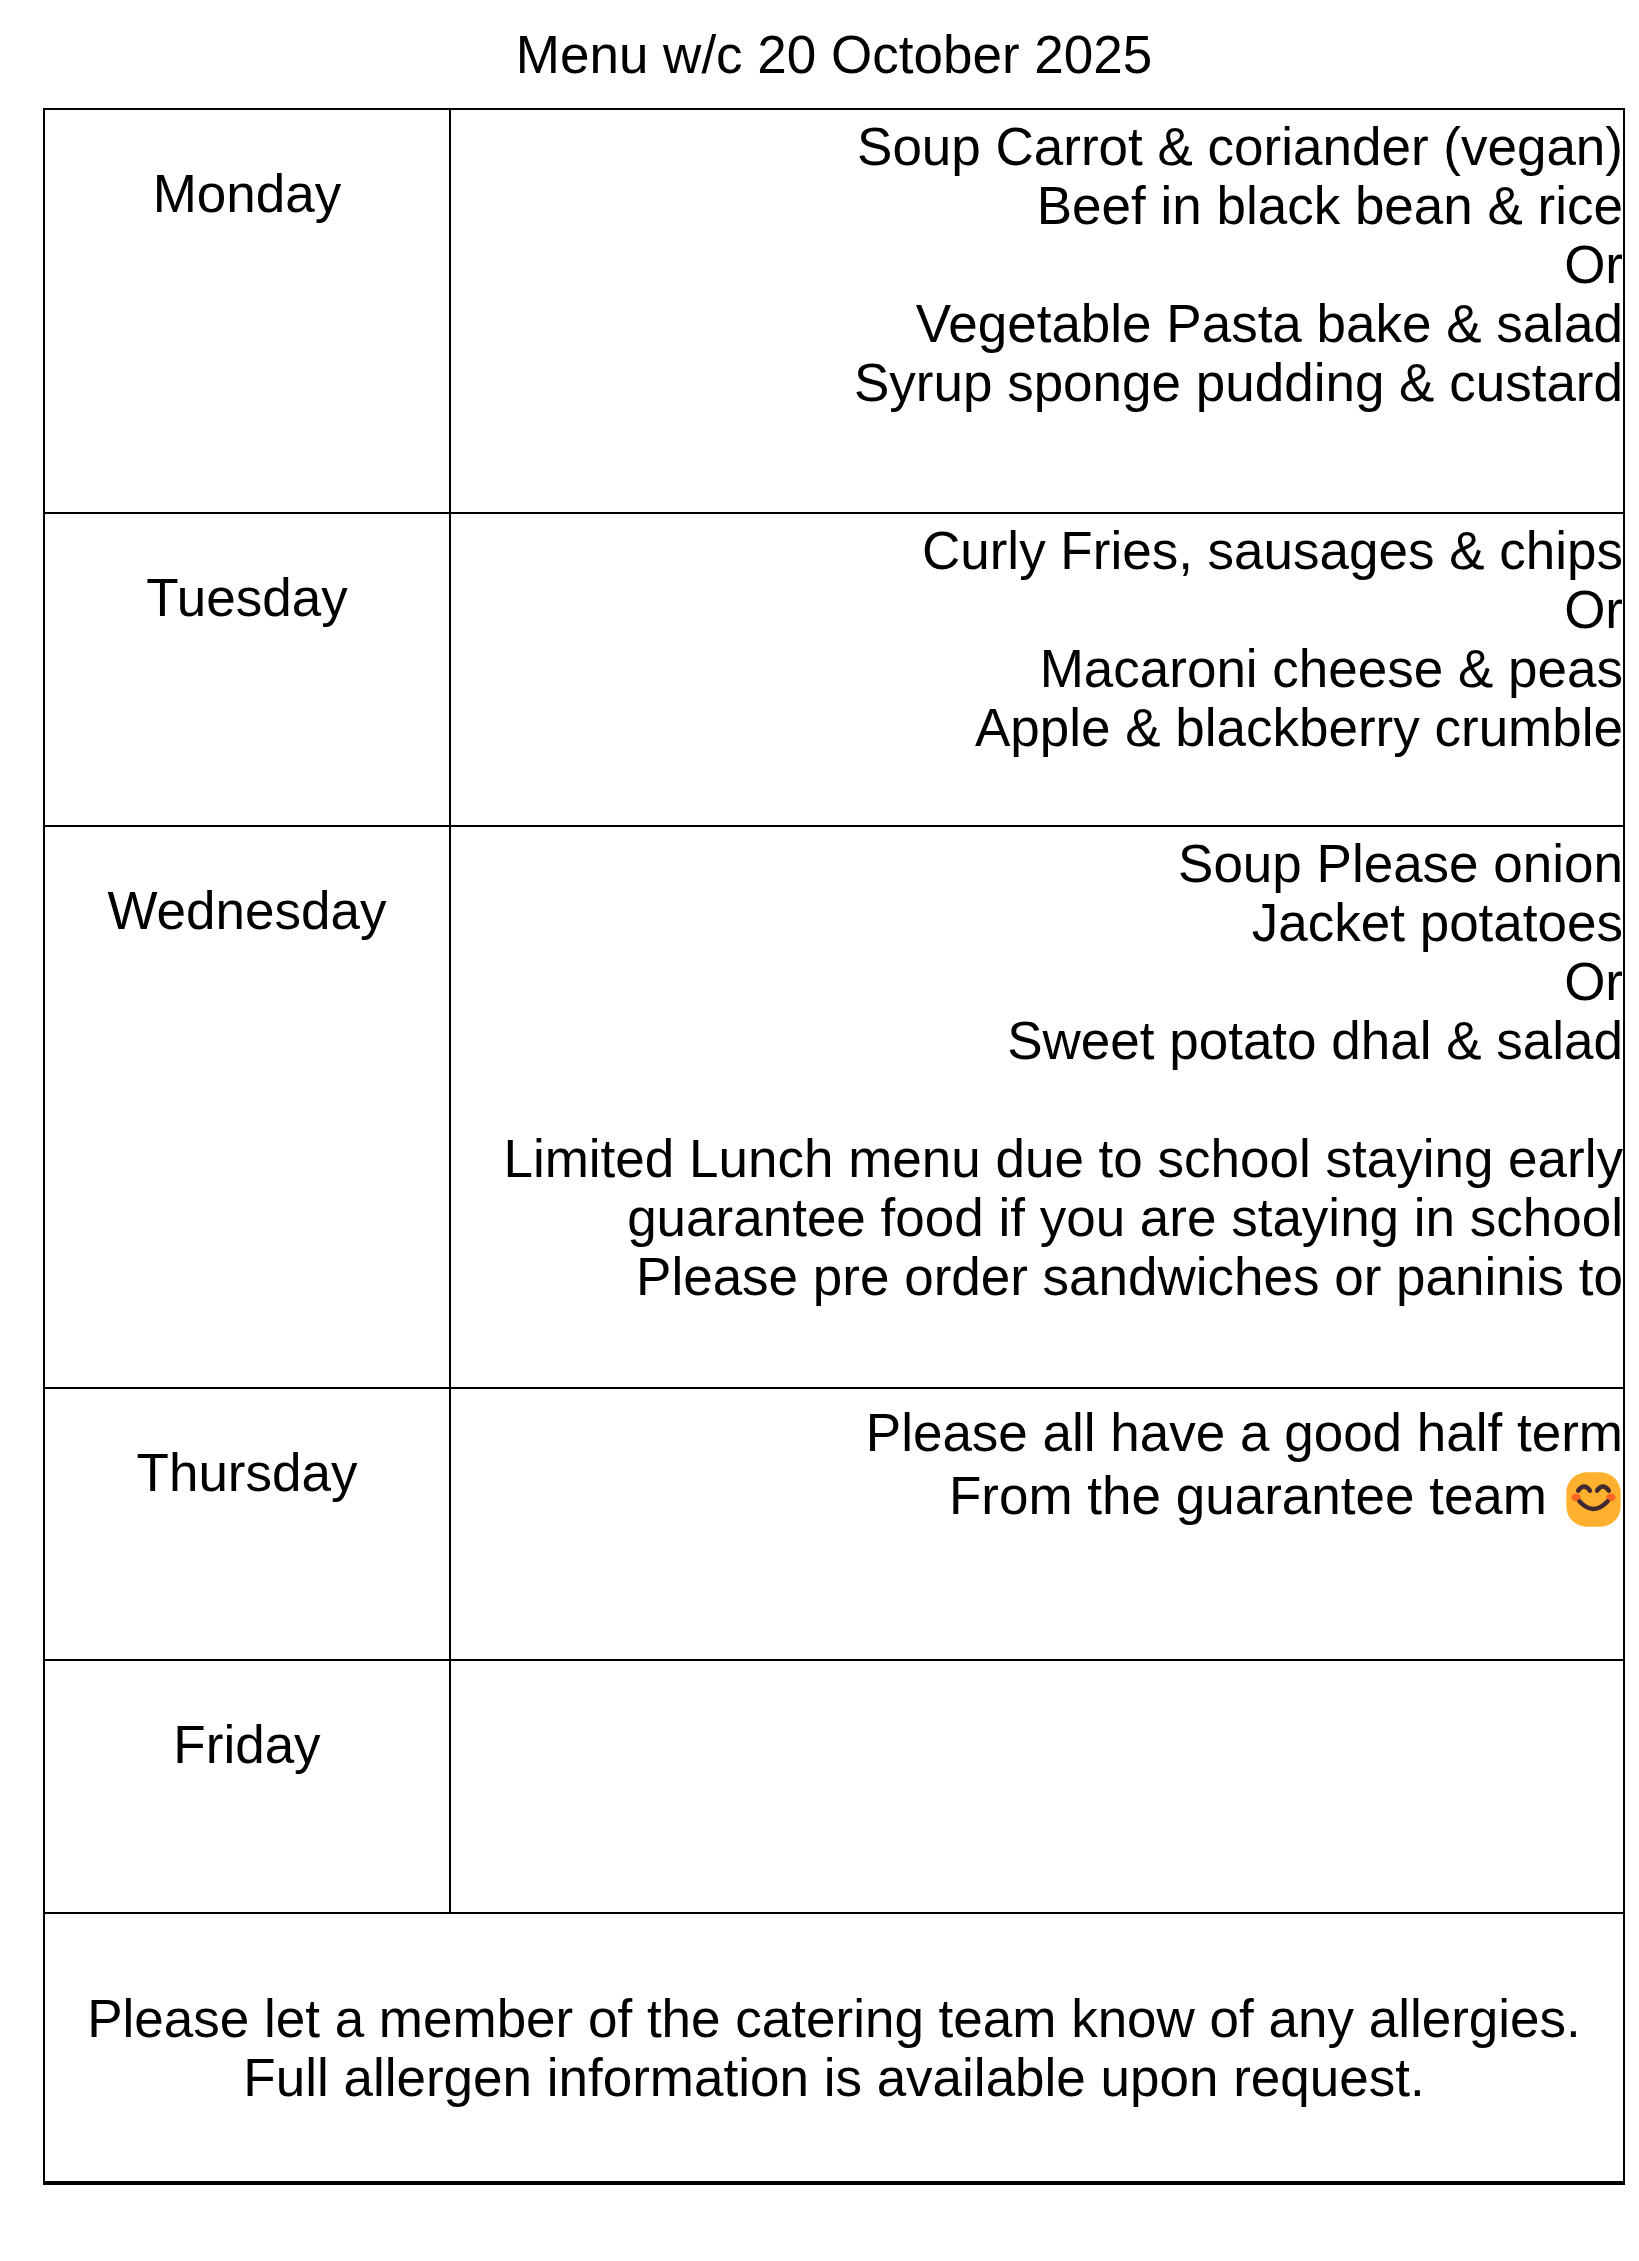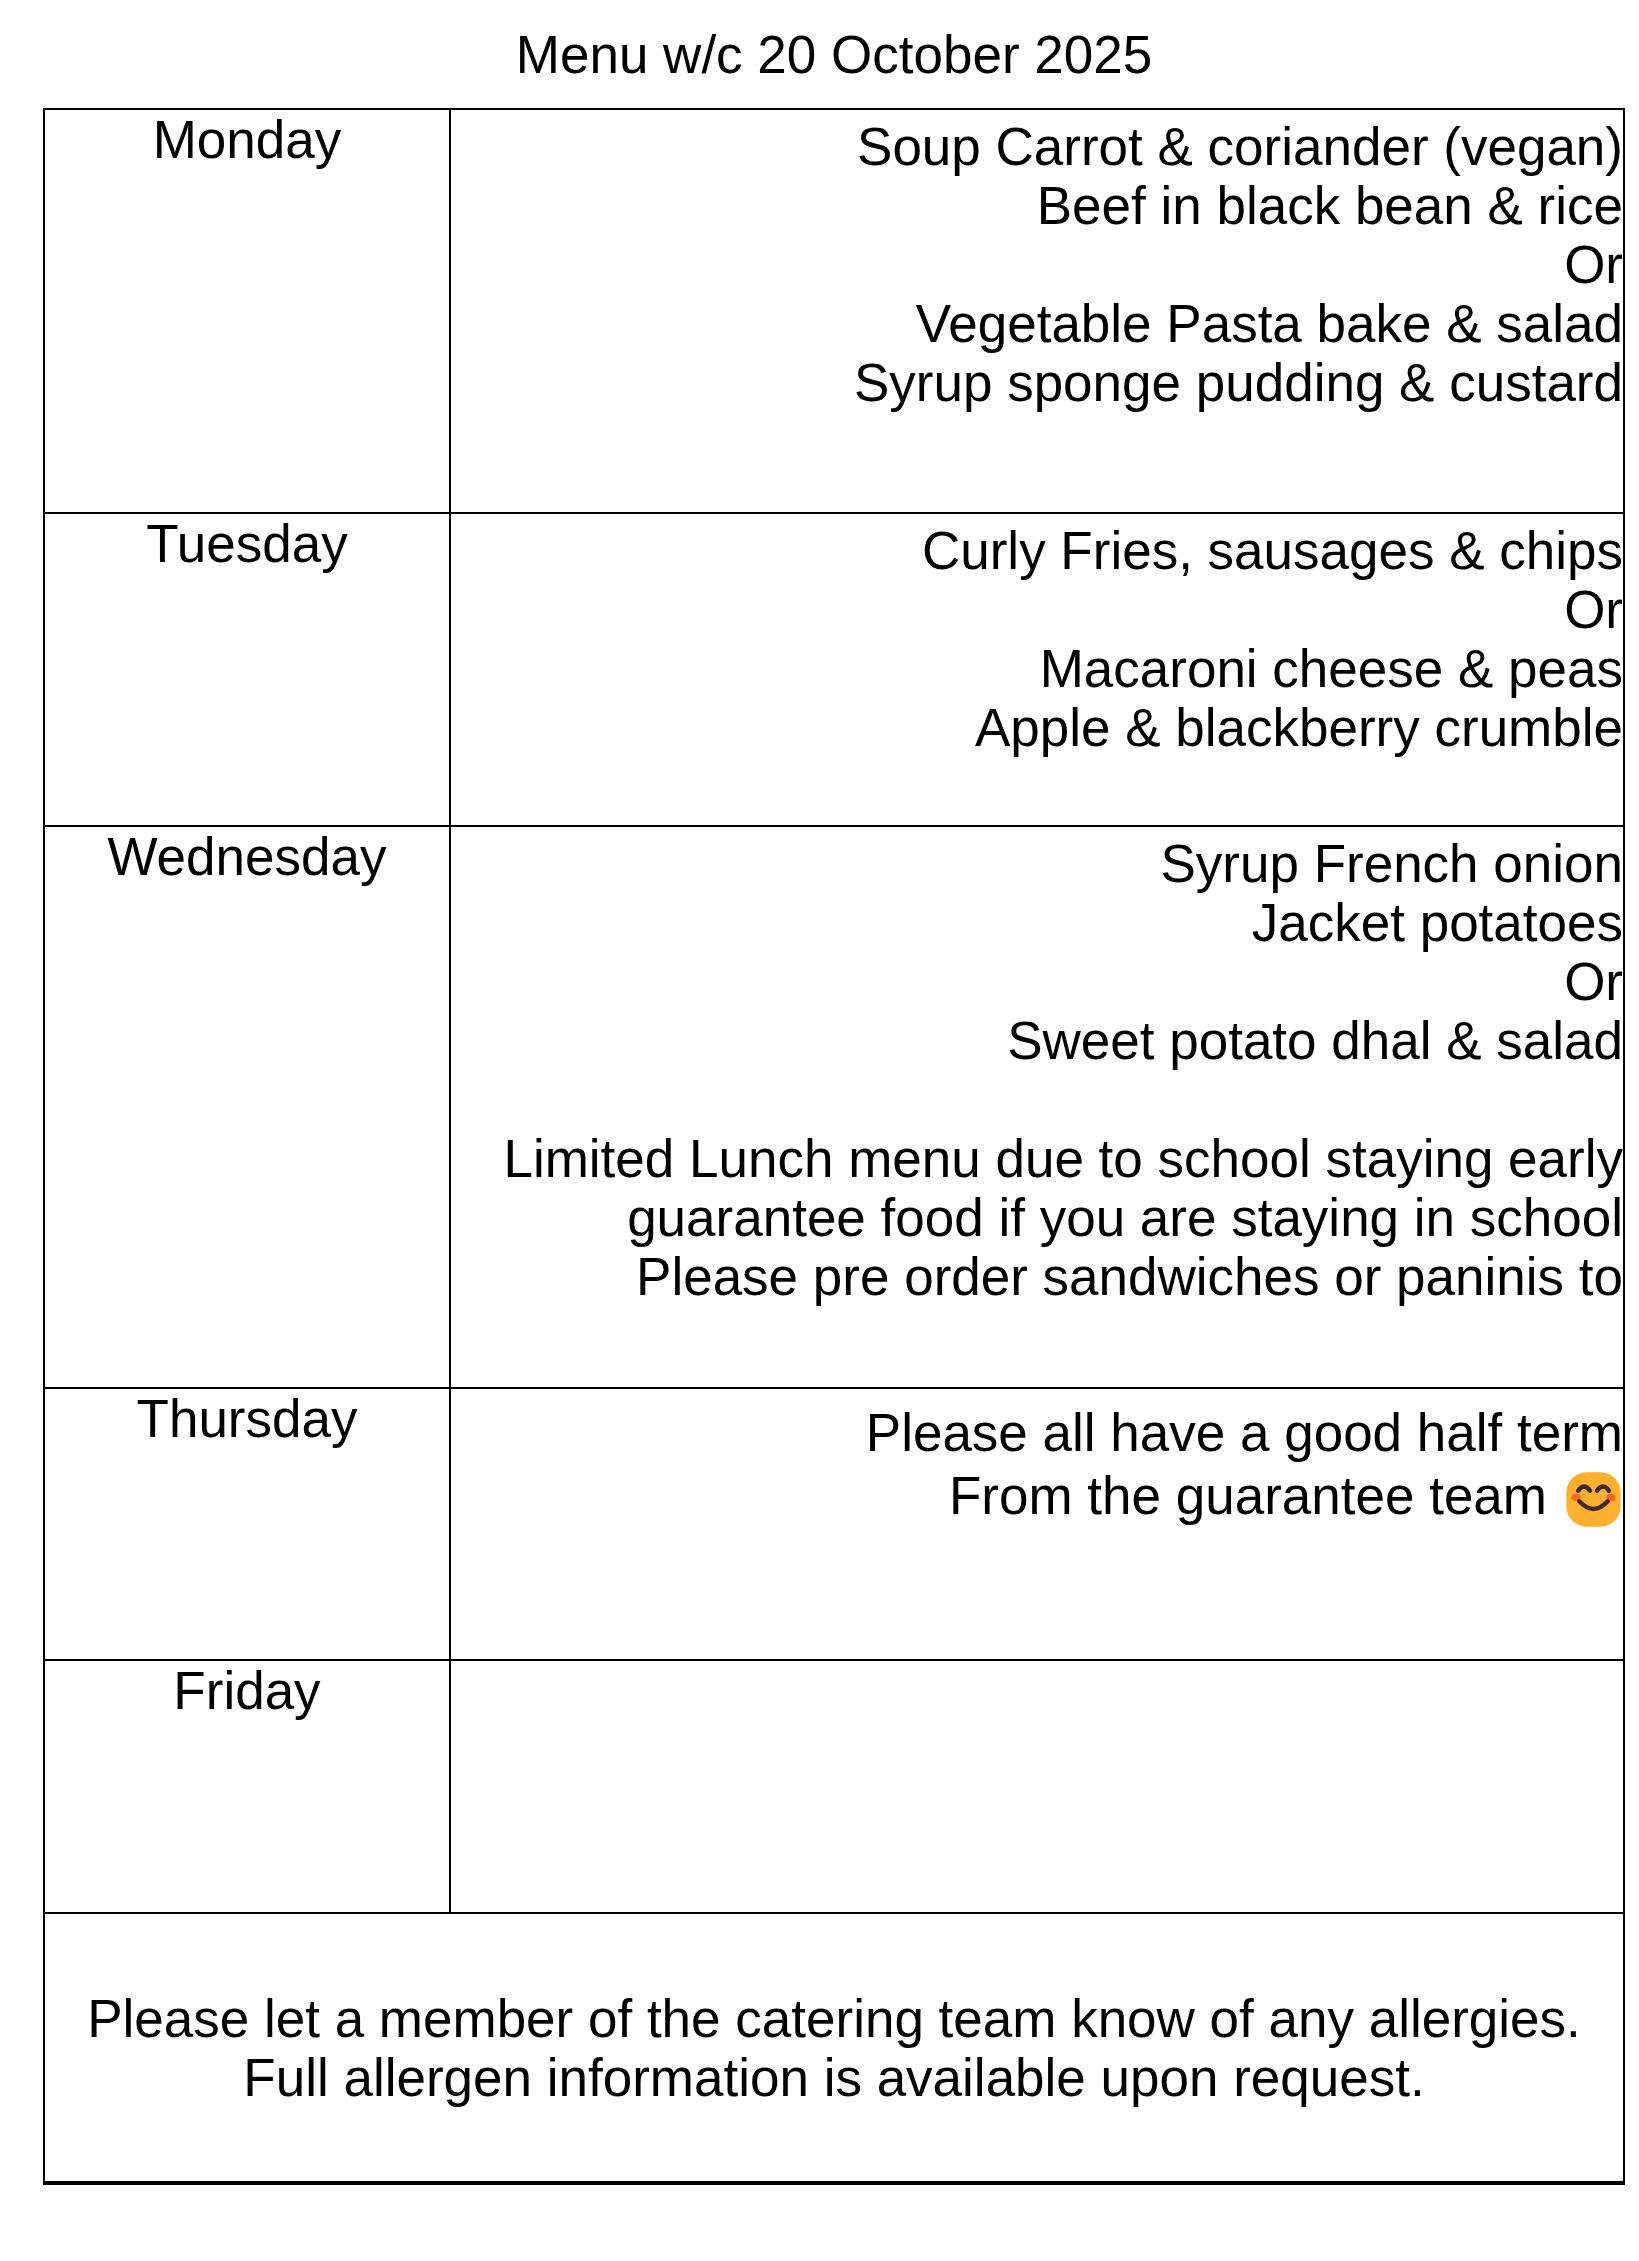--- a/index.html
+++ b/index.html
@@ -32,20 +32,21 @@
   .row-tuesday  {height:313px;}
   .row-wednesday{height:562px;}
   .row-thursday {height:272px;}
   .row-friday   {height:253px;}
   .row-footer   {height:267px;border-bottom:none;align-items:center;justify-content:center;}
   .day-cell{
     width:406px;
     box-sizing:border-box;
     border-right:2.8px solid #000;
     text-align:center;
+    padding-top:54px;
     font-size:53px;line-height:59px;
     flex:none;
   }
   .menu-cell{
     flex:1;
     box-sizing:border-box;
     text-align:right;
     padding-top:6.8px;
     font-size:53px;line-height:59px;
   }
@@ -91,21 +92,21 @@
         <div class="menu-line">Curly Fries, sausages &amp; chips</div>
         <div class="menu-line">Or</div>
         <div class="menu-line">Macaroni cheese &amp; peas</div>
         <div class="menu-line">Apple &amp; blackberry crumble</div>
       </div>
     </div>
 
     <div class="t-row row-wednesday">
       <div class="day-cell">Wednesday</div>
       <div class="menu-cell">
-        <div class="menu-line">Syrup French onion</div>
+        <div class="menu-line">Soup Please onion</div>
         <div class="menu-line">Jacket potatoes</div>
         <div class="menu-line">Or</div>
         <div class="menu-line">Sweet potato dhal &amp; salad</div>
         <div class="menu-line menu-line--spacer"></div>
         <div class="menu-line">Limited Lunch menu due to school staying early</div>
         <div class="menu-line">guarantee food if you are staying in school</div>
         <div class="menu-line">Please pre order sandwiches or paninis to</div>
       </div>
     </div>
 

